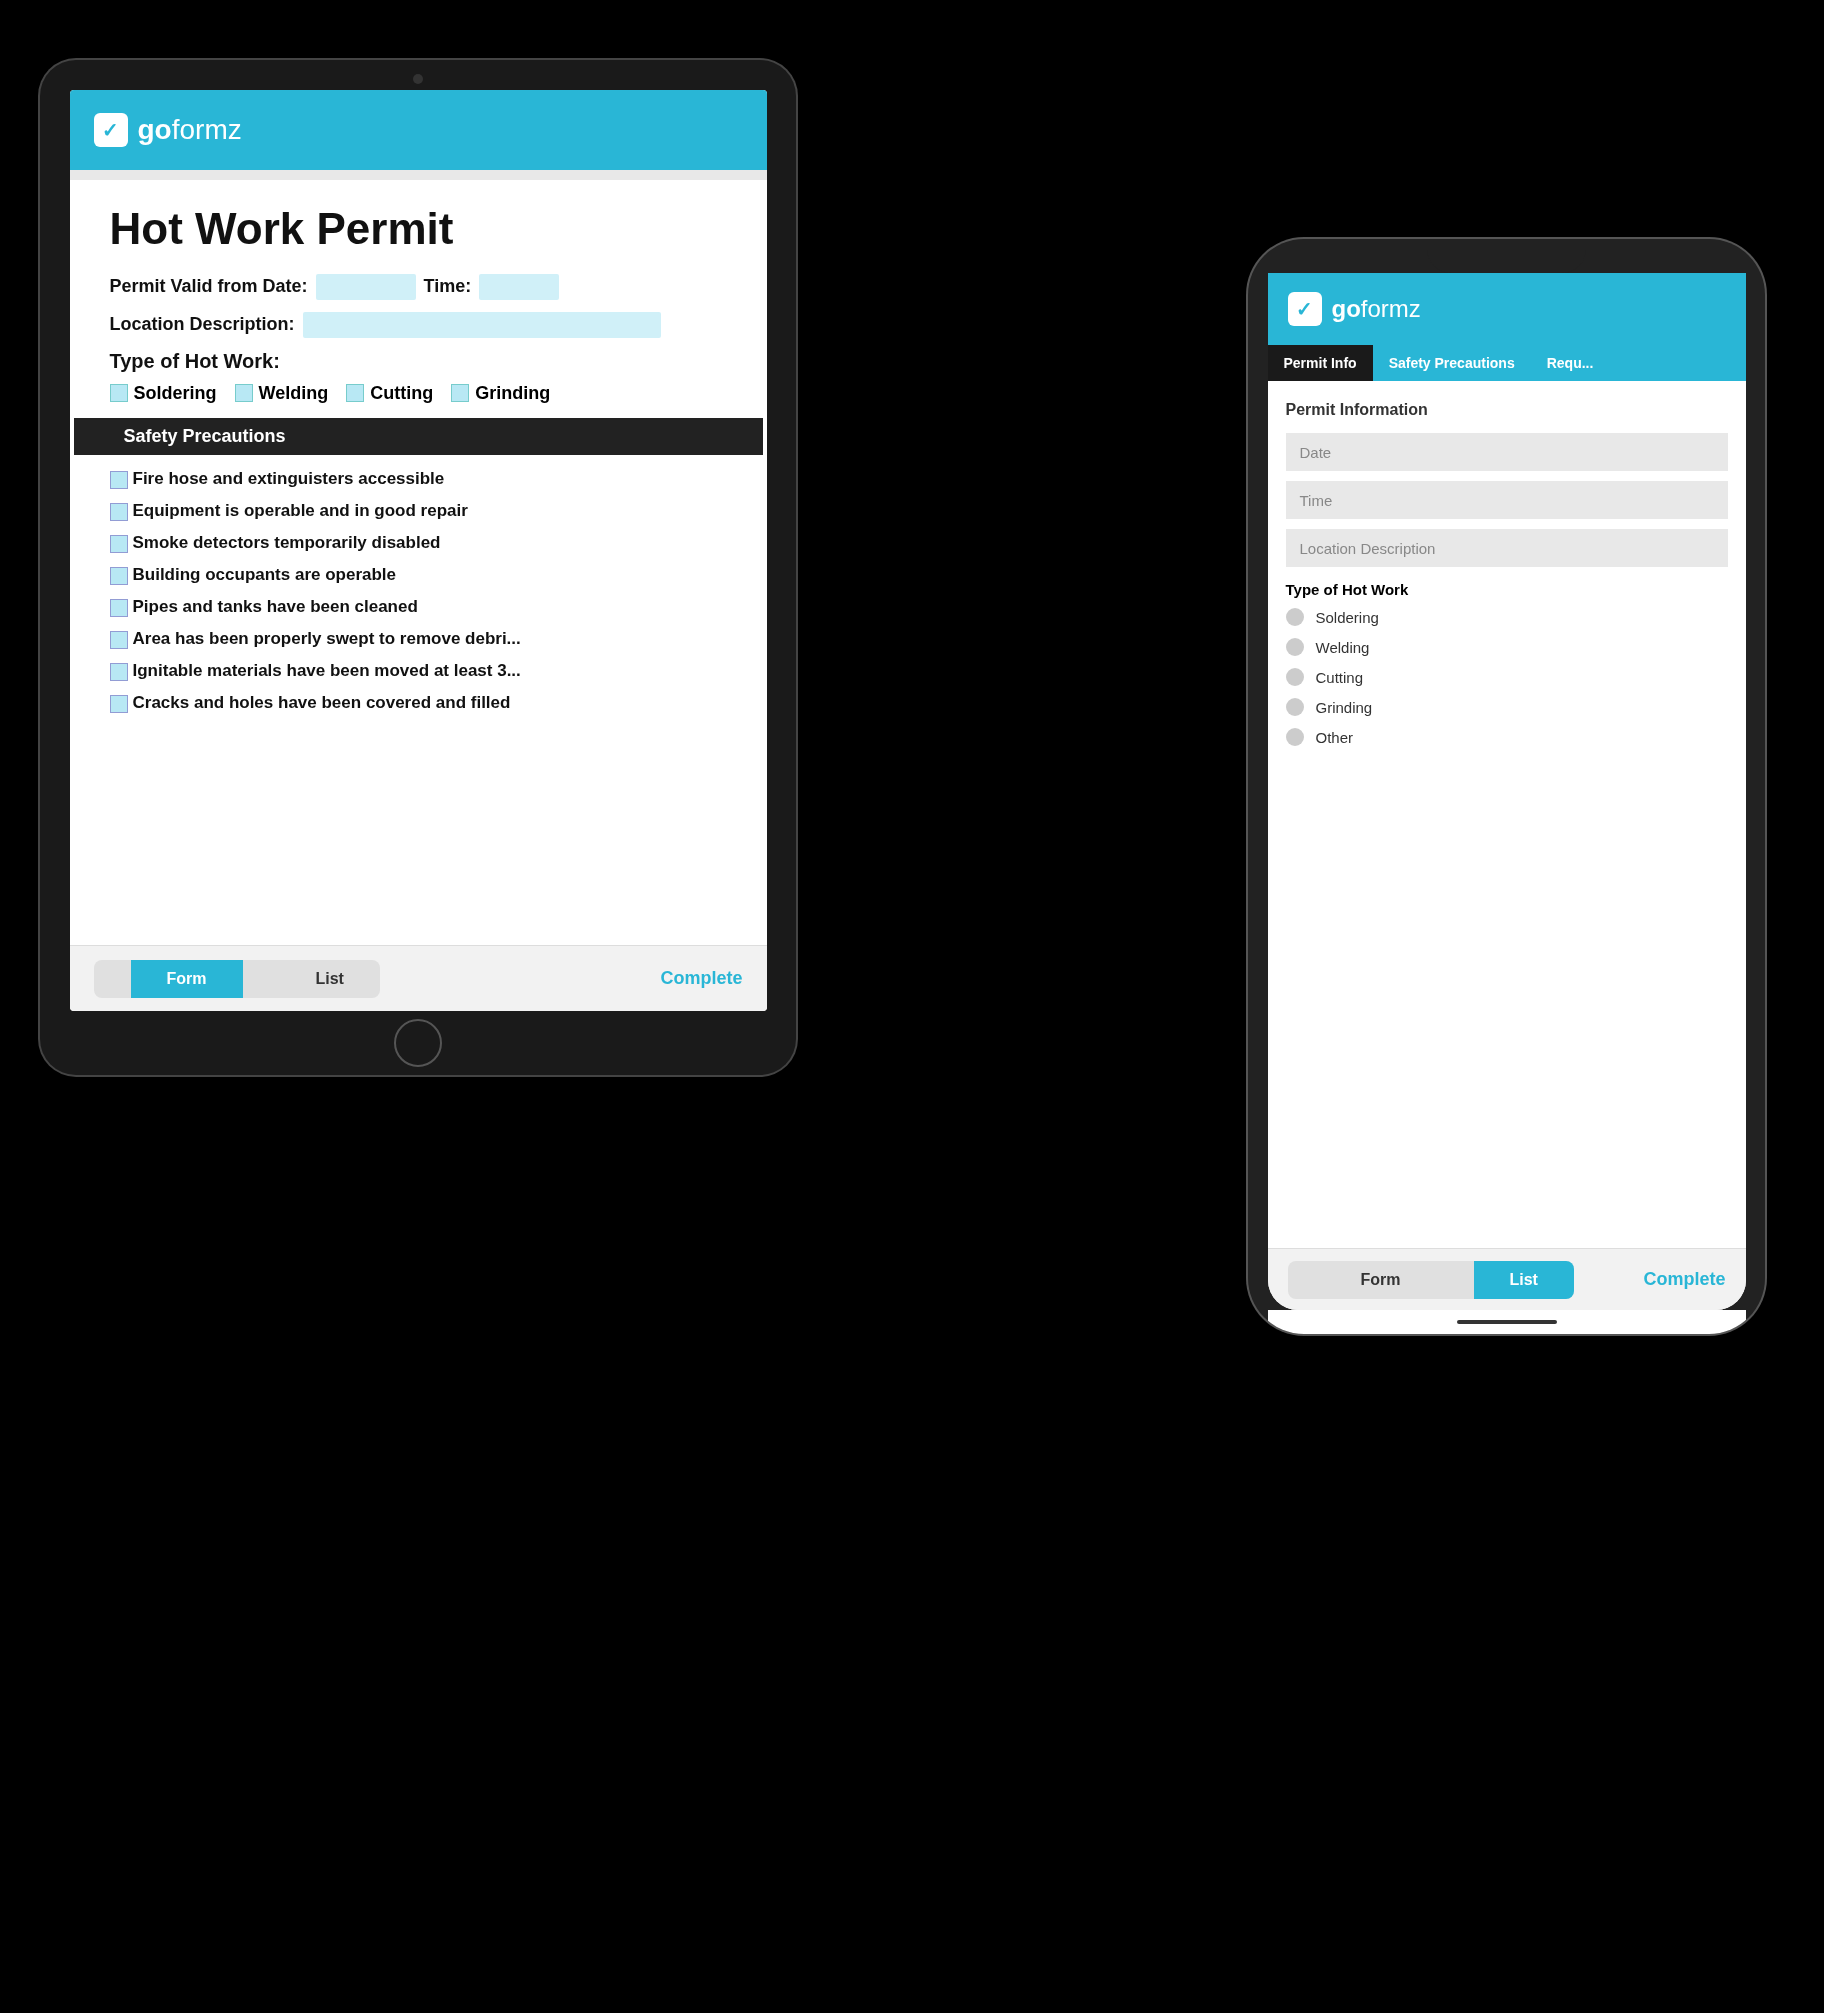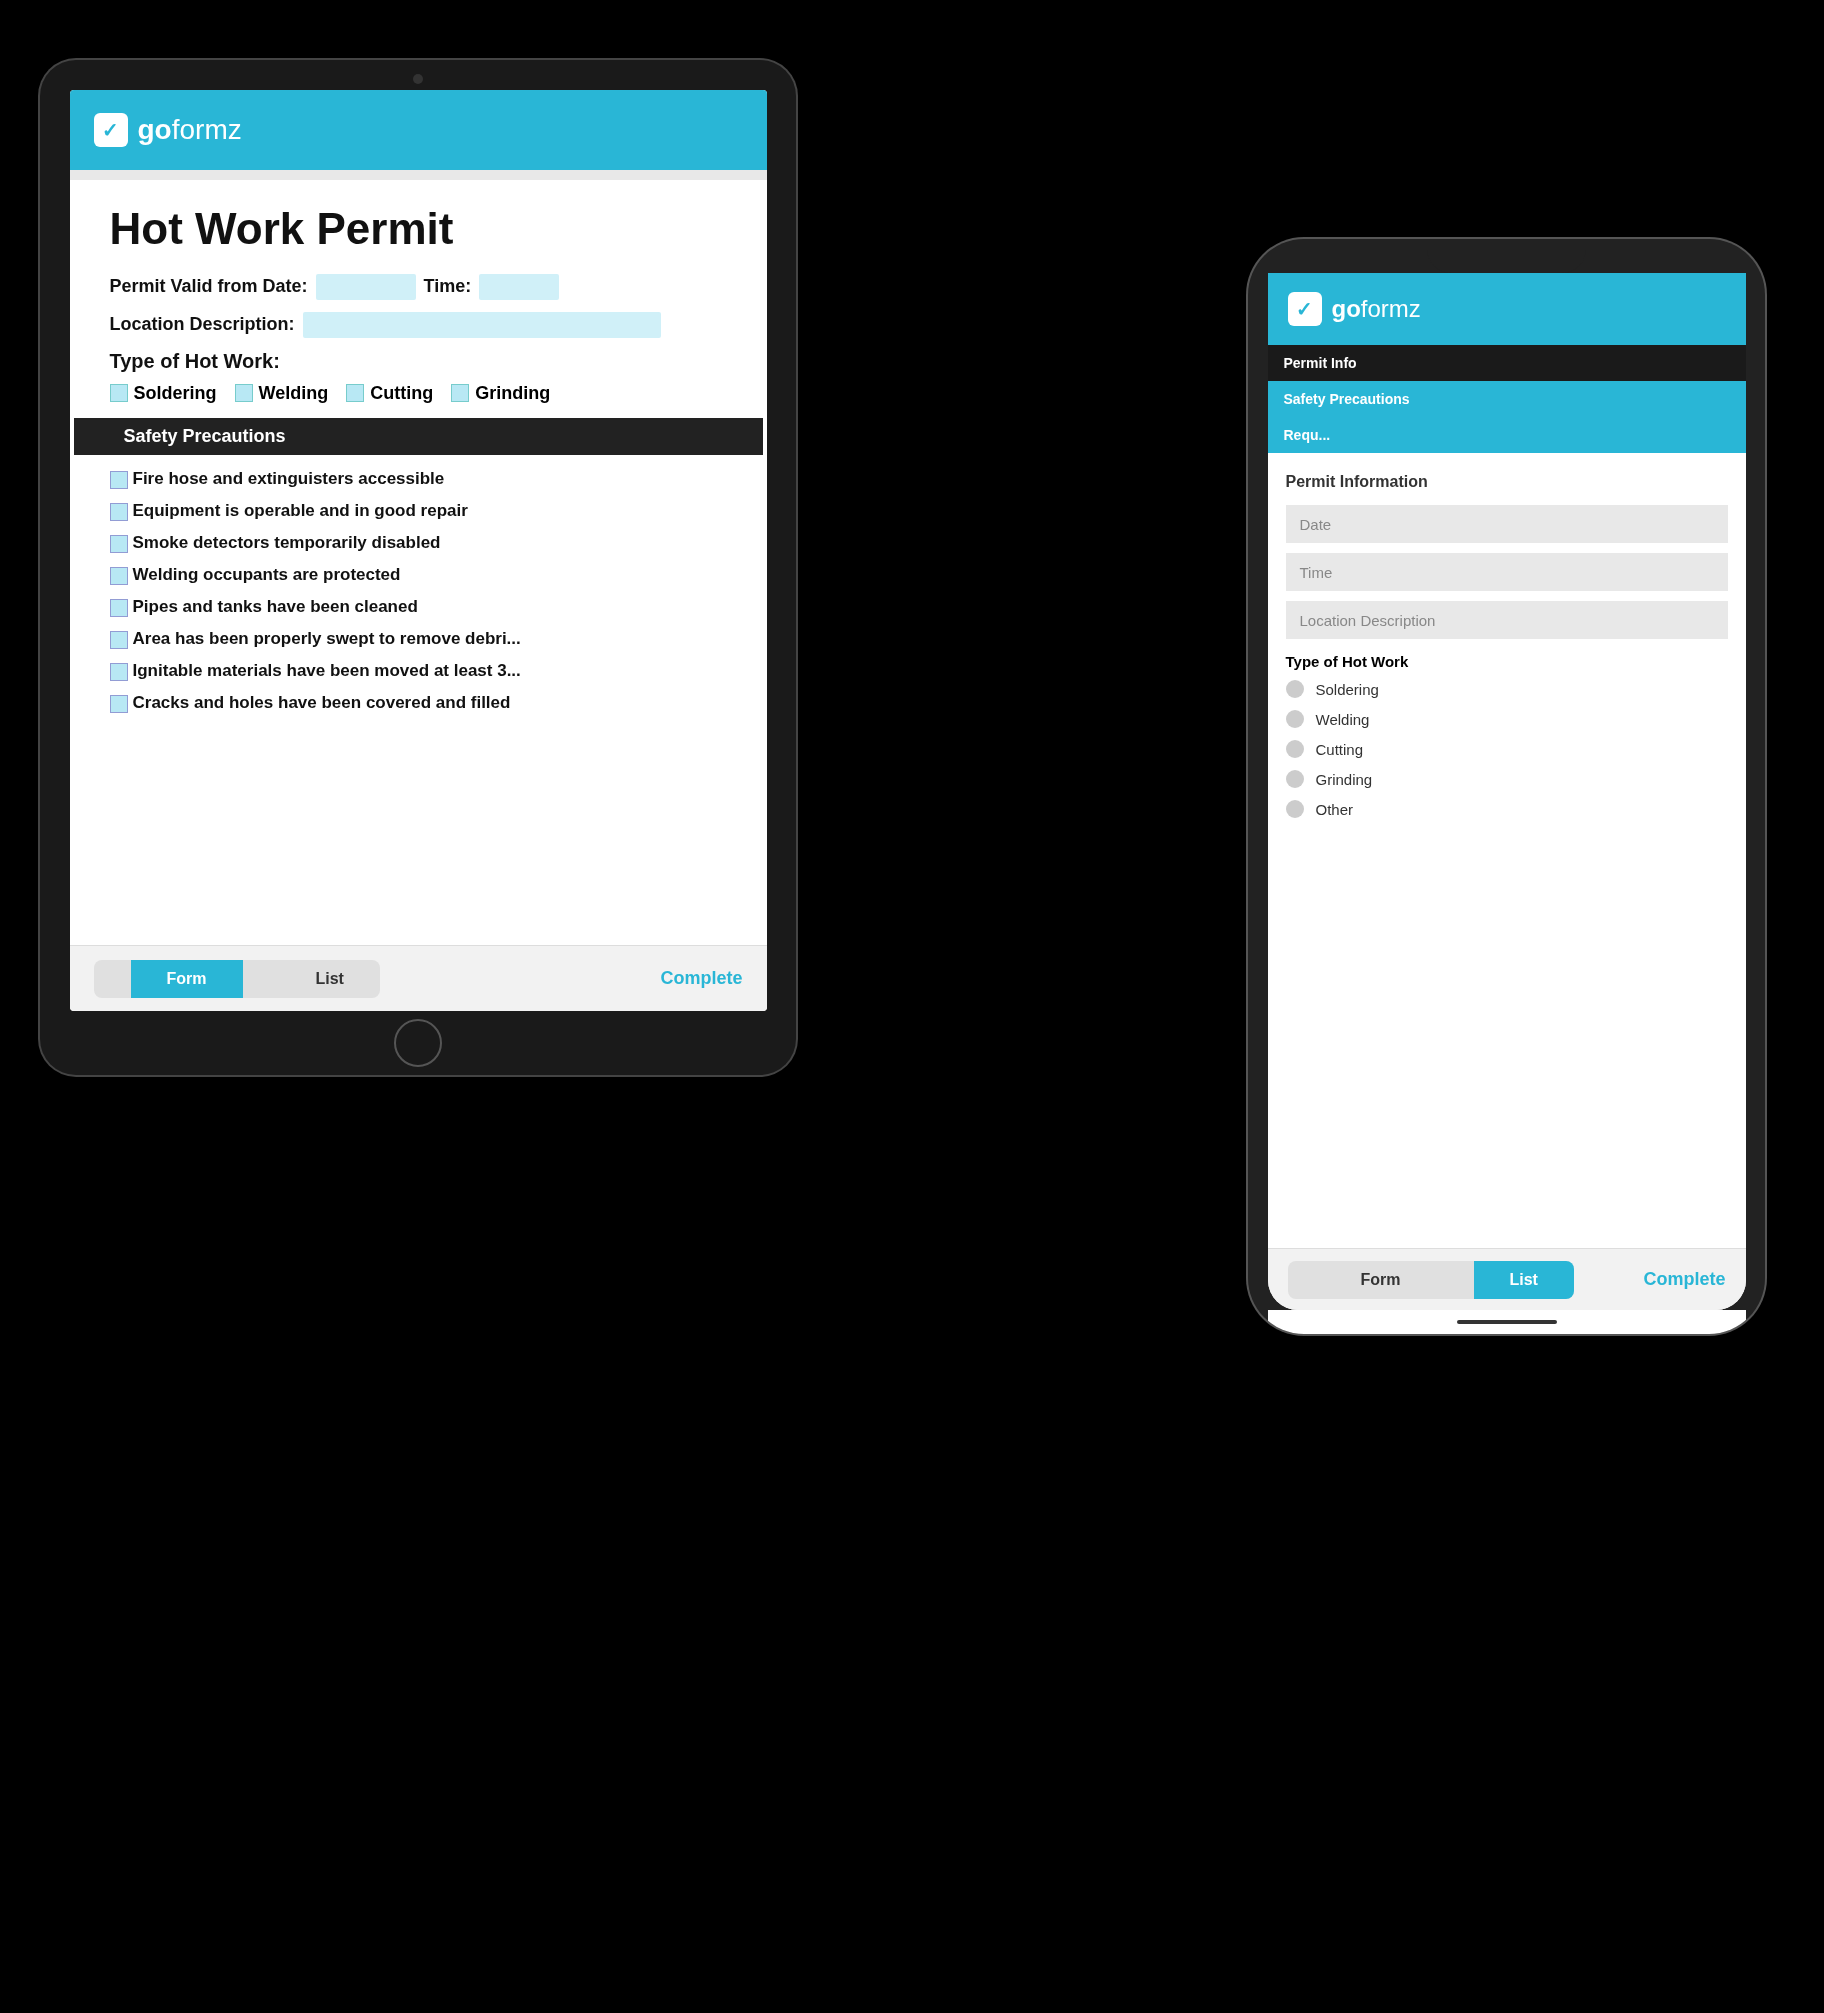--- a/index.html
+++ b/index.html
@@ -267,21 +267,20 @@
       flex-shrink: 0;
     }
     .phone-header .logo-text {
       font-size: 24px;
     }
     .phone-tabs {
       display: flex;
       background: #29b6d6;
       padding: 0 0 0 0;
       flex-shrink: 0;
-      flex-direction: column;
     }
     .phone-tab {
       padding: 10px 16px;
       font-size: 14px;
       font-weight: 600;
       cursor: pointer;
       border-radius: 0;
     }
     .phone-tab.active {
       background: #1a1a1a;
@@ -422,21 +421,21 @@
       <div class="checklist-item">
         <span class="chk-sm"></span>
         <span>Equipment is operable and in good repair</span>
       </div>
       <div class="checklist-item">
         <span class="chk-sm"></span>
         <span>Smoke detectors temporarily disabled</span>
       </div>
       <div class="checklist-item">
         <span class="chk-sm"></span>
-        <span>Welding occupants are protected</span>
+        <span>Building occupants are operable</span>
       </div>
       <div class="checklist-item">
         <span class="chk-sm"></span>
         <span>Pipes and tanks have been cleaned</span>
       </div>
 
 
       <div class="checklist-item">
         <span class="chk-sm"></span>
         <span>Area has been properly swept to remove debri...</span>

